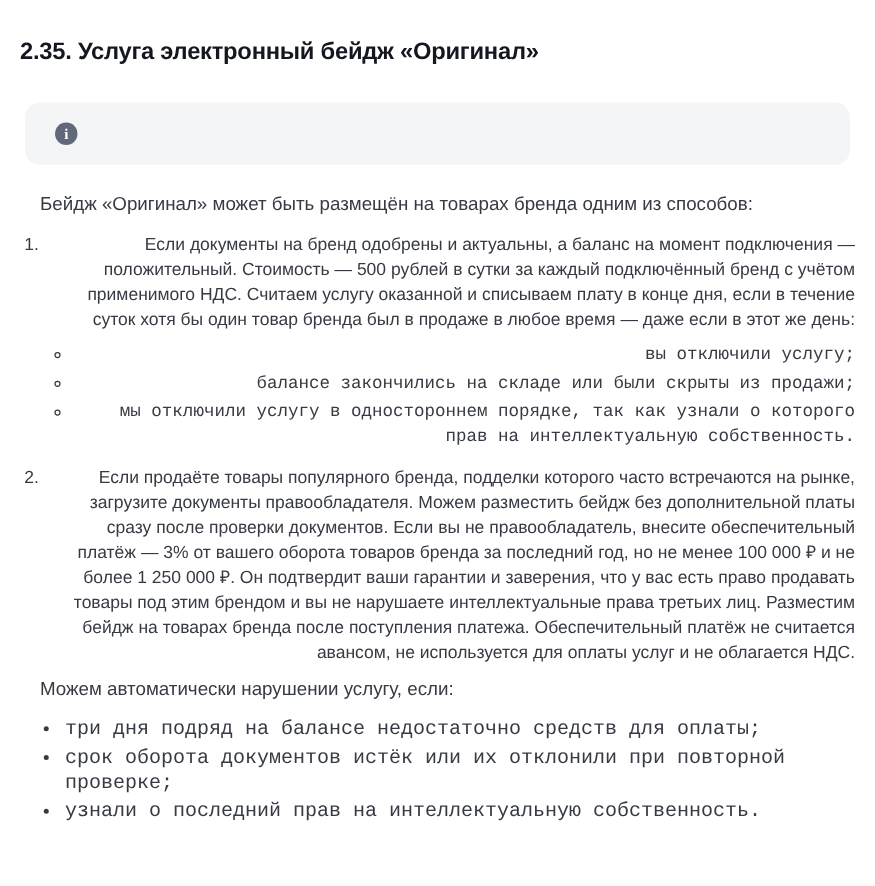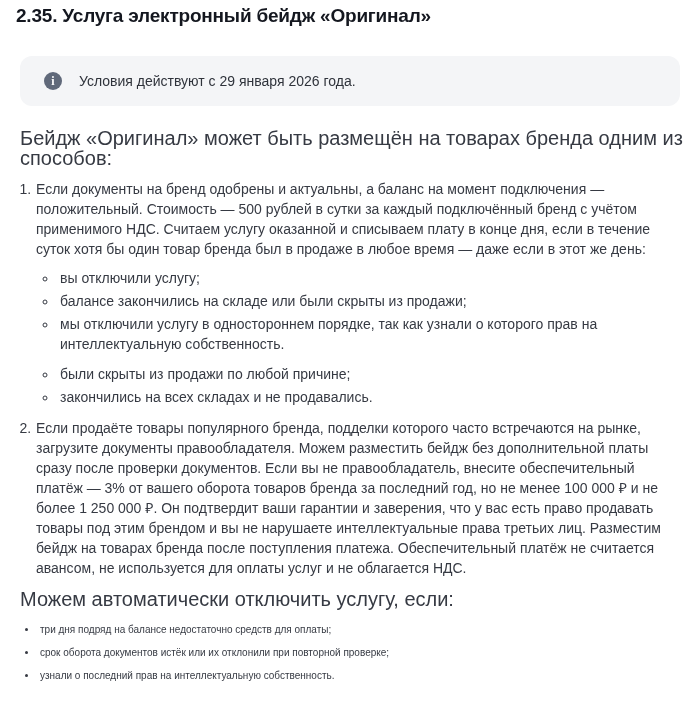--- a/index.html
+++ b/index.html
@@ -14,21 +14,21 @@
     min-height: 709px;
     padding: 4px 16px 6px 16px;
     position: relative;
   }
   h1.page-title {
     font-size: 19px;
     line-height: 24px;
     font-weight: 700;
     color: #14171f;
     letter-spacing: -0.2px;
-    margin: 0 0 28px 0;
+    margin: 26px 0 28px 0;
   }
   .notice {
     background: #f4f5f7;
     border-radius: 12px;
     padding: 16px 24px;
     display: flex;
     align-items: center;
     gap: 17px;
     margin: 0 4px 22px 4px;
   }
@@ -42,78 +42,75 @@
     font-size: 12px;
     font-weight: 700;
     font-family: "Liberation Serif", serif;
     display: flex;
     align-items: center;
     justify-content: center;
     line-height: 1;
   }
   .notice-text { margin: 0; font-size: 14px; line-height: 18px; color: #2f333b; }
   p.body-text {
-    font-size: 20px;
+    font-size: 15px;
     line-height: 20px;
-    margin: 0 0 11px 4px;
+    margin: 0 0 11px 16px;
   }
   ol.methods {
     margin: 0 0 4px 0;
     padding: 0 0 0 19px;
     font-size: 14px;
     line-height: 20px;
+    text-align: right;
   }
   ol.methods > li { margin: 0 0 11px 0; padding-left: 1px; }
   ol.methods > li p { margin: 0 0 9px 0; font-size: 14px; line-height: 20px; }
   ul.circle-list {
     list-style-type: circle;
     margin: 3px 0 10px 0;
     padding: 0 0 0 22px;
+    font-family: Liberation Mono, monospace;
   }
   ul.circle-list > li { margin: 0 0 3px 0; padding-left: 2px; font-size: 14px; line-height: 20px; }
   ul.disc-list {
     list-style-type: disc;
     margin: 9px 0 12px 0;
     padding: 0 0 0 22px;
   }
-  ul.disc-list > li { margin: 0 0 3px 0; padding-left: 2px; font-size: 10px; line-height: 20px; }
+  ul.disc-list > li { margin: 0 0 3px 12px; padding-left: 2px; font-size: 16px; line-height: 20px; font-family: Liberation Mono, monospace; }
 </style>
 </head>
 <body>
 
 <main class="article">
 
   <h1 class="page-title">2.35. Услуга электронный бейдж «Оригинал»</h1>
 
   <div class="notice">
     <span class="notice-icon">i</span>
-    <p class="notice-text">Условия действуют с 29 января 2026 года.</p>
   </div>
 
   <p class="body-text">Бейдж «Оригинал» может быть размещён на товарах бренда одним из способов:</p>
 
   <ol class="methods">
     <li>
       <p>Если документы на бренд одобрены и актуальны, а баланс на момент подключения — положительный. Стоимость — 500 рублей в сутки за каждый подключённый бренд с учётом применимого НДС. Считаем услугу оказанной и списываем плату в конце дня, если в течение суток хотя бы один товар бренда был в продаже в любое время — даже если в этот же день:</p>
       <ul class="circle-list">
         <li>вы отключили услугу;</li>
         <li>балансе закончились на складе или были скрыты из продажи;</li>
         <li>мы отключили услугу в одностороннем порядке, так как узнали о которого прав на интеллектуальную собственность.</li>
       </ul>
-      <ul class="circle-list">
-        <li>были скрыты из продажи по любой причине;</li>
-        <li>закончились на всех складах и не продавались.</li>
-      </ul>
     </li>
     <li>
       <p>Если продаёте товары популярного бренда, подделки которого часто встречаются на рынке, загрузите документы правообладателя. Можем разместить бейдж без дополнительной платы сразу после проверки документов. Если вы не правообладатель, внесите обеспечительный платёж — 3% от вашего оборота товаров бренда за последний год, но не менее 100&nbsp;000&nbsp;₽ и не более 1&nbsp;250&nbsp;000&nbsp;₽. Он подтвердит ваши гарантии и заверения, что у вас есть право продавать товары под этим брендом и вы не нарушаете интеллектуальные права третьих лиц. Разместим бейдж на товарах бренда после поступления платежа. Обеспечительный платёж не считается авансом, не используется для оплаты услуг и не облагается НДС.</p>
     </li>
   </ol>
 
-  <p class="body-text">Можем автоматически отключить услугу, если:</p>
+  <p class="body-text">Можем автоматически нарушении услугу, если:</p>
 
   <ul class="disc-list">
     <li>три дня подряд на балансе недостаточно средств для оплаты;</li>
     <li>срок оборота документов истёк или их отклонили при повторной проверке;</li>
     <li>узнали о последний прав на интеллектуальную собственность.</li>
   </ul>
 
 </main>
 
 </body></html>

